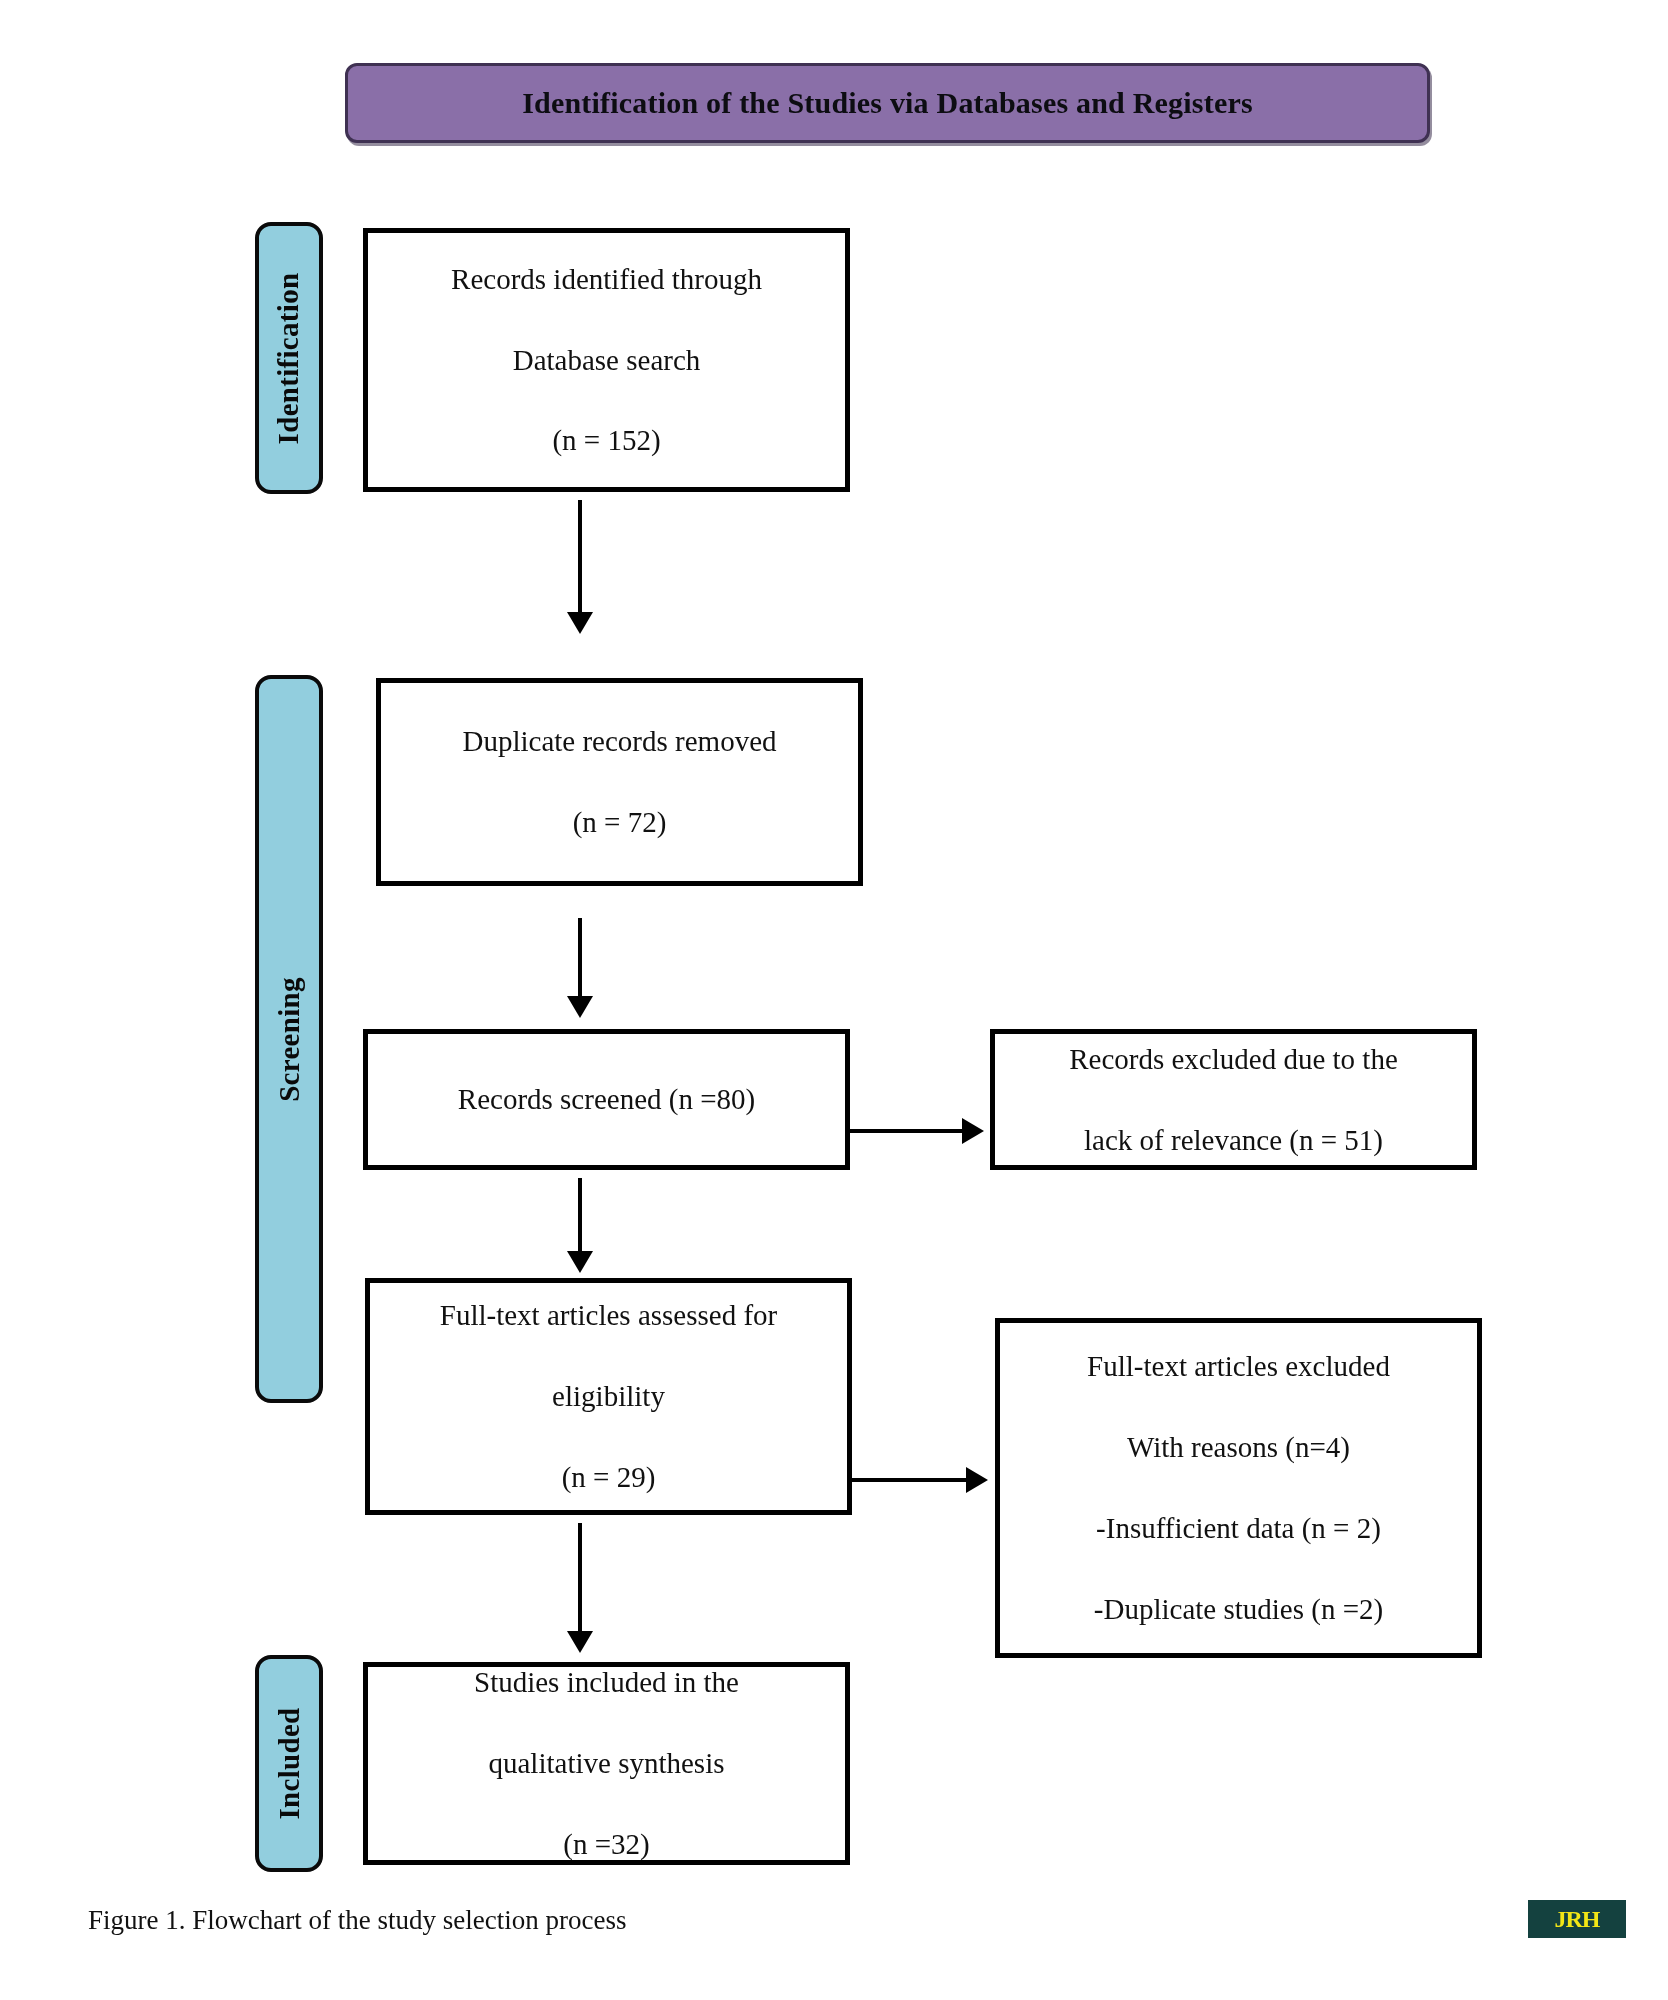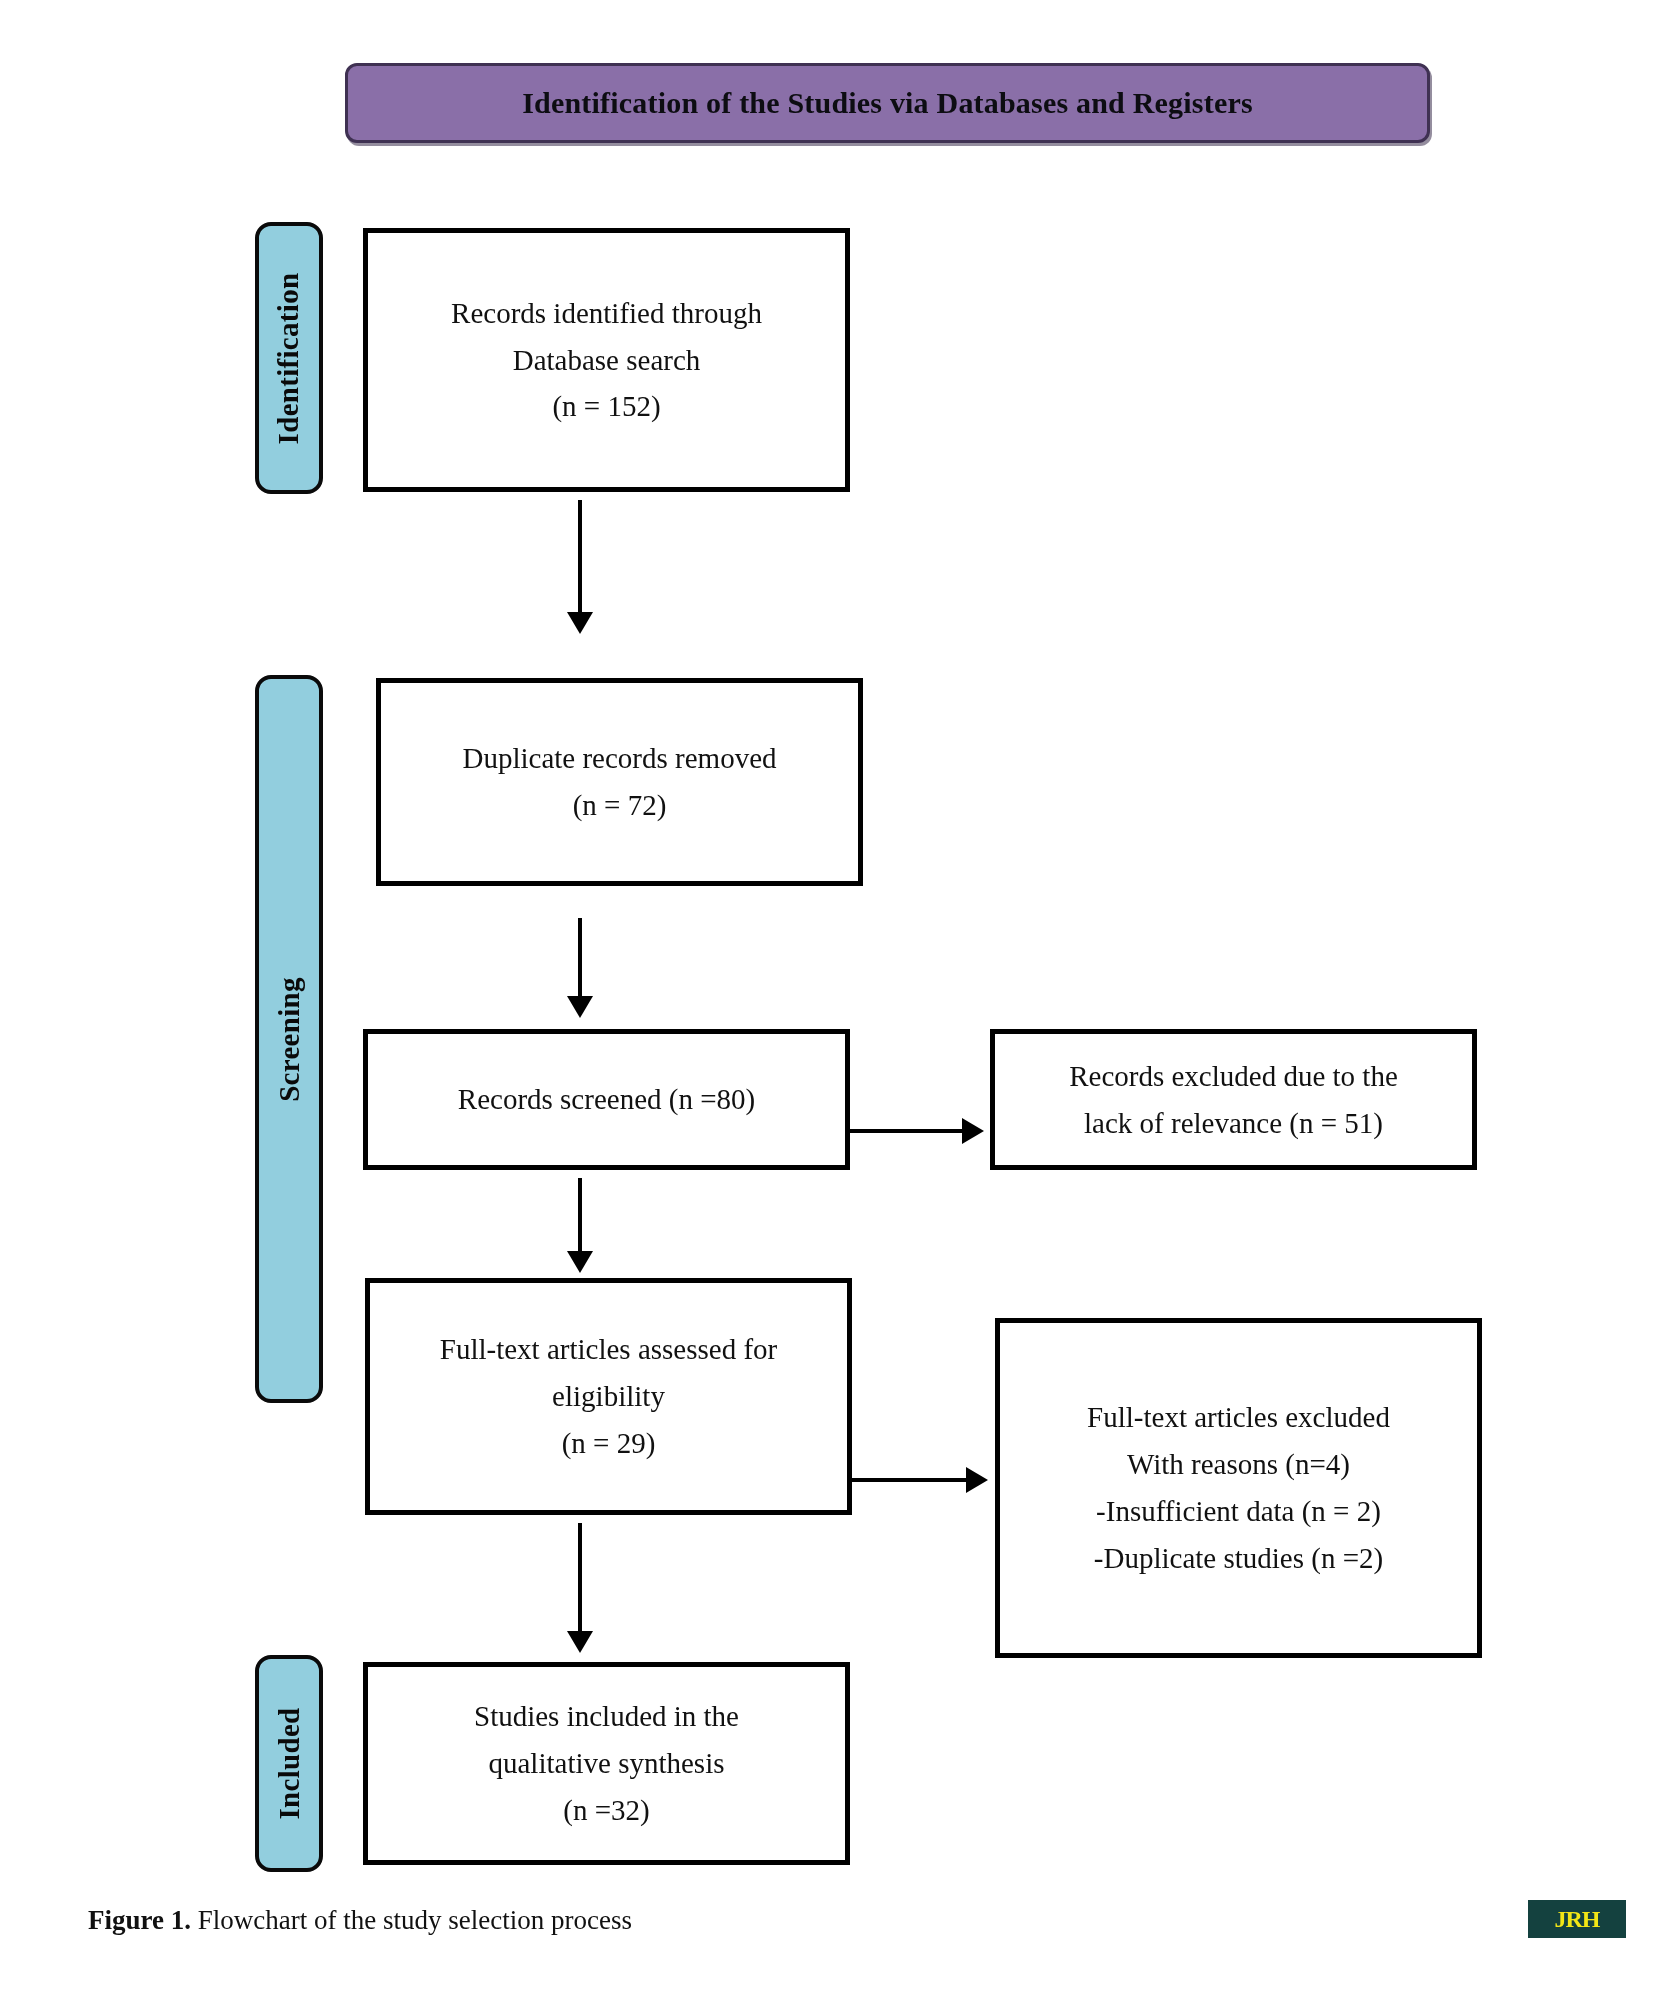--- a/index.html
+++ b/index.html
@@ -76,20 +76,21 @@
     box-sizing: border-box;
     display: flex;
     flex-direction: column;
     align-items: center;
     justify-content: center;
     text-align: center;
     color: #111111;
     font-size: 29px;
     line-height: 1.62;
     padding: 6px 12px;
+    gap: 34px;
   }
   .box .line { display: block; white-space: nowrap; }
 
   #box-identified      { left: 363px; top: 228px;  width: 487px;  height: 264px; }
   #box-duplicates      { left: 376px; top: 678px;  width: 487px;  height: 208px; }
   #box-screened        { left: 363px; top: 1029px; width: 487px;  height: 141px; }
   #box-records-excl    { left: 990px; top: 1029px; width: 487px;  height: 141px; }
   #box-fulltext        { left: 365px; top: 1278px; width: 487px;  height: 237px; }
   #box-fulltext-excl   { left: 995px; top: 1318px; width: 487px;  height: 340px; }
   #box-included        { left: 363px; top: 1662px; width: 487px;  height: 203px; }
@@ -143,21 +144,21 @@
 
   
   .caption {
     position: absolute;
     left: 88px;
     top: 1905px;
     font-size: 27px;
     color: #111111;
     white-space: nowrap;
   }
-  .caption b { font-weight: bold; margin-top: 25px; }
+  .caption b { font-weight: normal; margin-top: 25px; }
 
   .logo {
     position: absolute;
     left: 1528px;
     top: 1900px;
     width: 98px;
     height: 38px;
     background: #14413F;
     display: flex;
     align-items: center;

